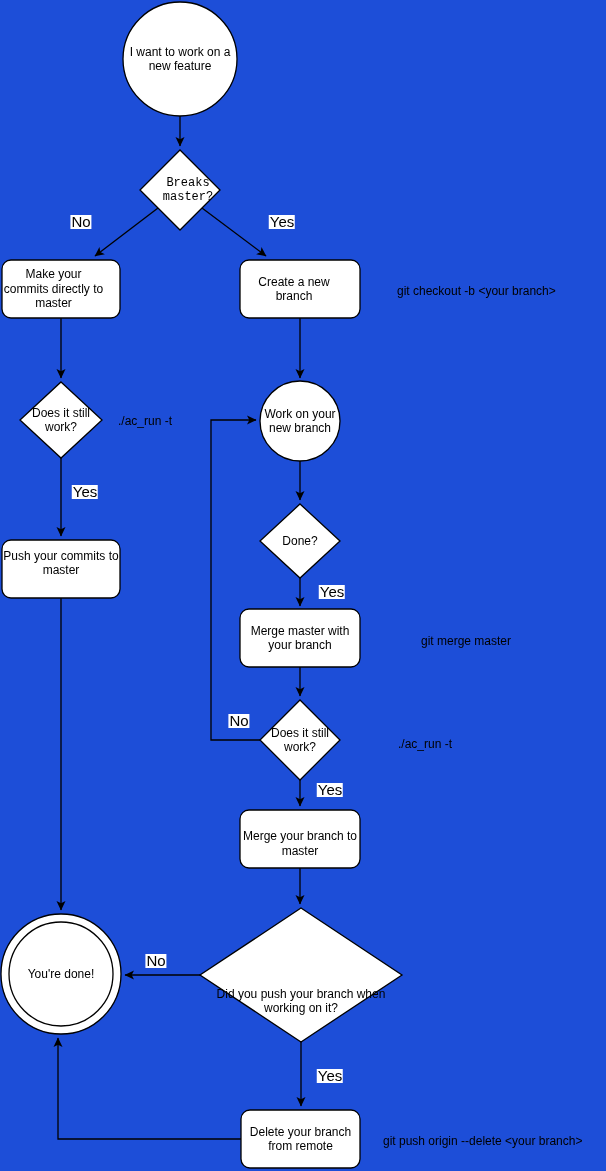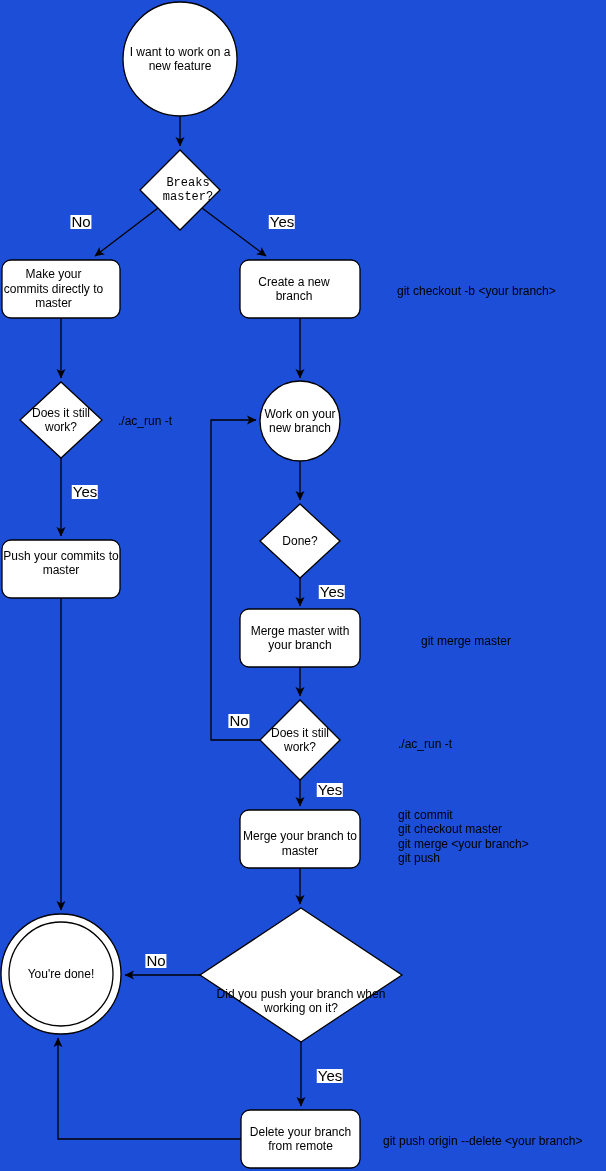--- a/index.html
+++ b/index.html
@@ -132,21 +132,15 @@
   <div class="edge-label" style="left:332px; top:592px;">Yes</div>
   <div class="edge-label" style="left:239px; top:721px;">No</div>
   <div class="edge-label" style="left:330px; top:790px;">Yes</div>
   <div class="edge-label" style="left:156px; top:961px;">No</div>
   <div class="edge-label" style="left:330px; top:1076px;">Yes</div>
 
   <div class="annotation" style="left:397px; top:291px;">git checkout -b &lt;your branch&gt;</div>
   <div class="annotation" style="left:118px; top:421px;">./ac_run -t</div>
   <div class="annotation" style="left:403px; top:641px;margin-left:18px;">git merge master</div>
   <div class="annotation" style="left:398px; top:744px;">./ac_run -t</div>
-  <div class="annotation-block" style="left:398px; top:808px;">
-    <div>git commit</div>
-    <div>git checkout master</div>
-    <div>git merge &lt;your branch&gt;</div>
-    <div>git push</div>
-  </div>
   <div class="annotation" style="left:383px; top:1141px;">git push origin --delete &lt;your branch&gt;</div>
 
 </div>
 
 </body></html>

